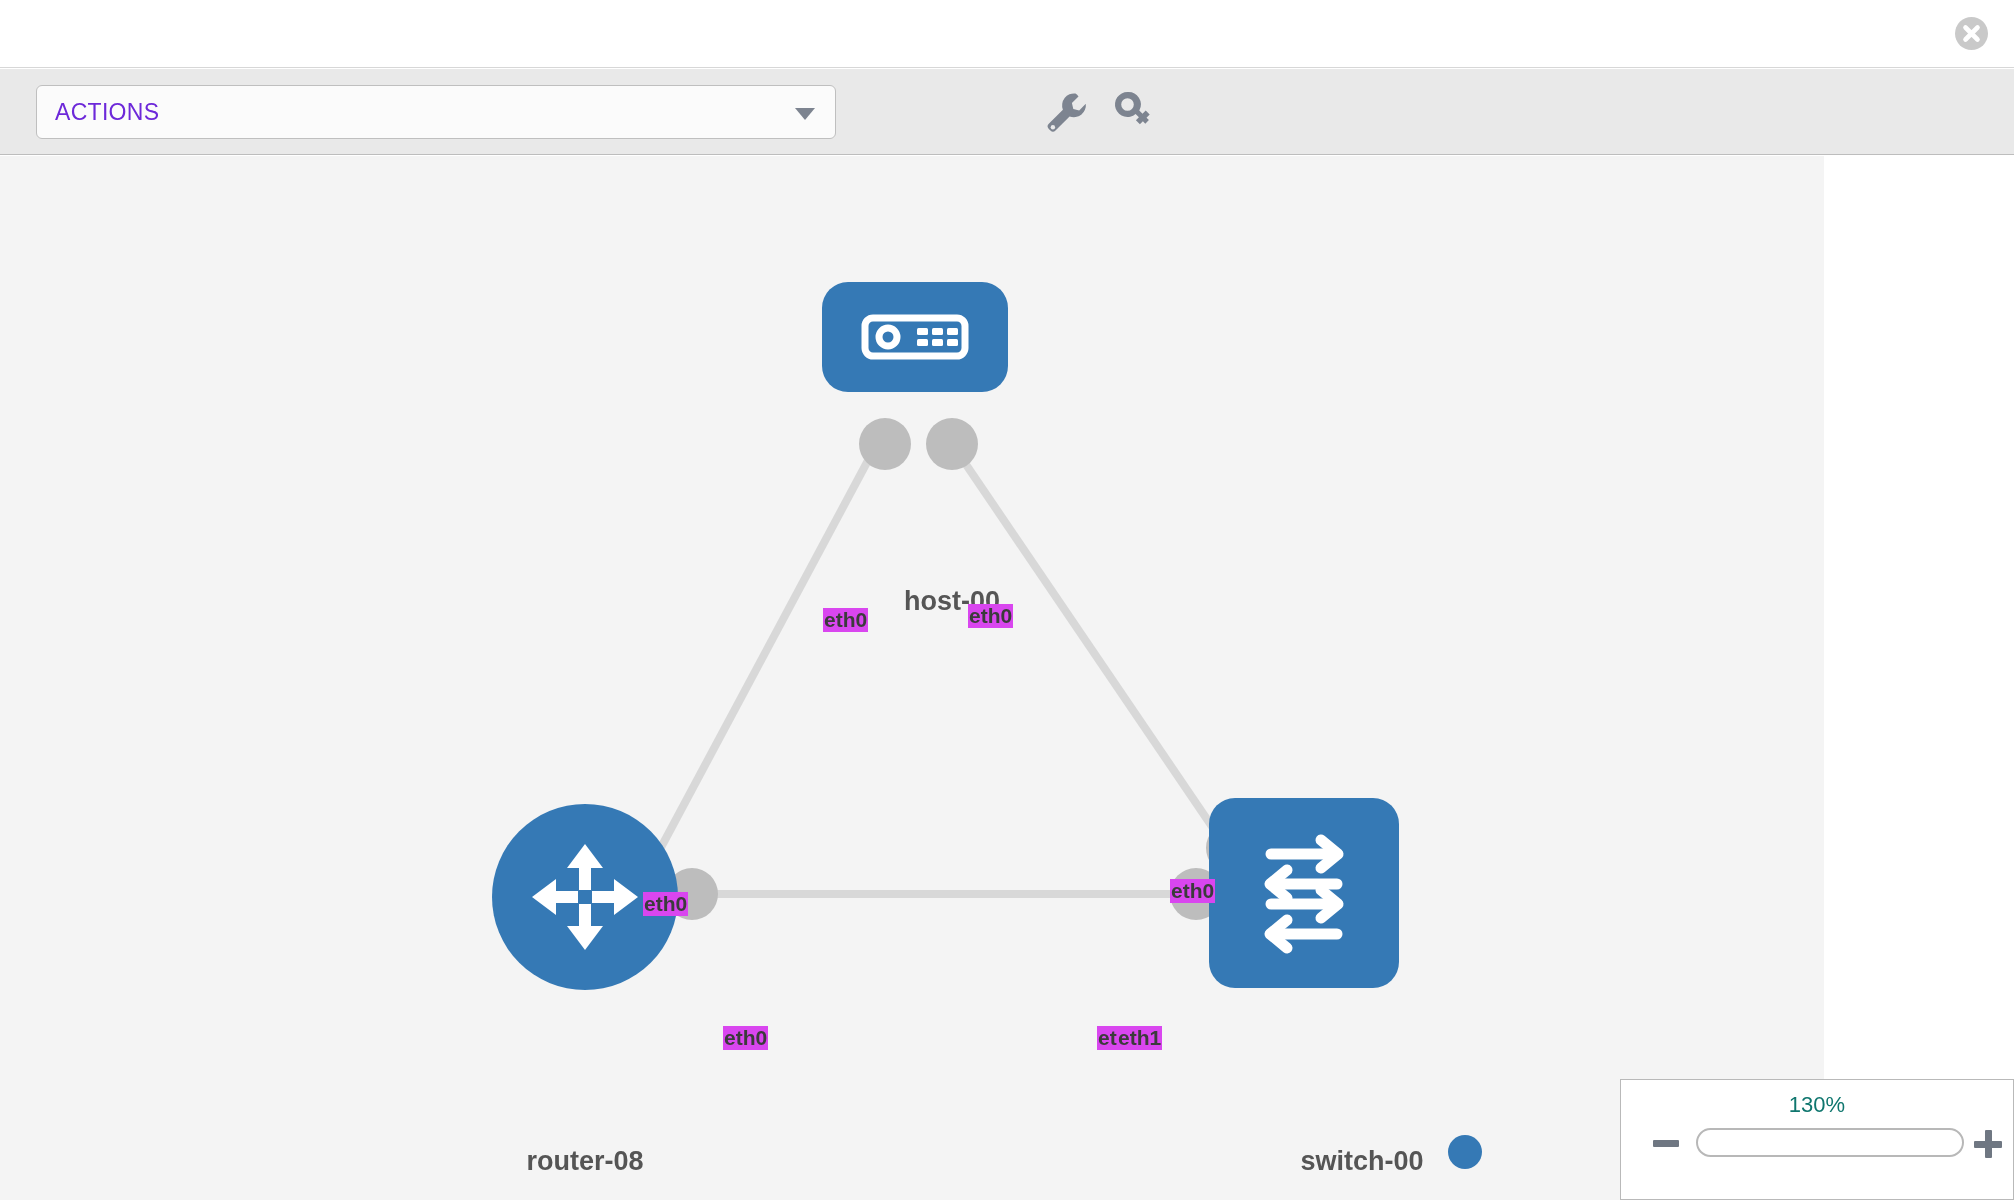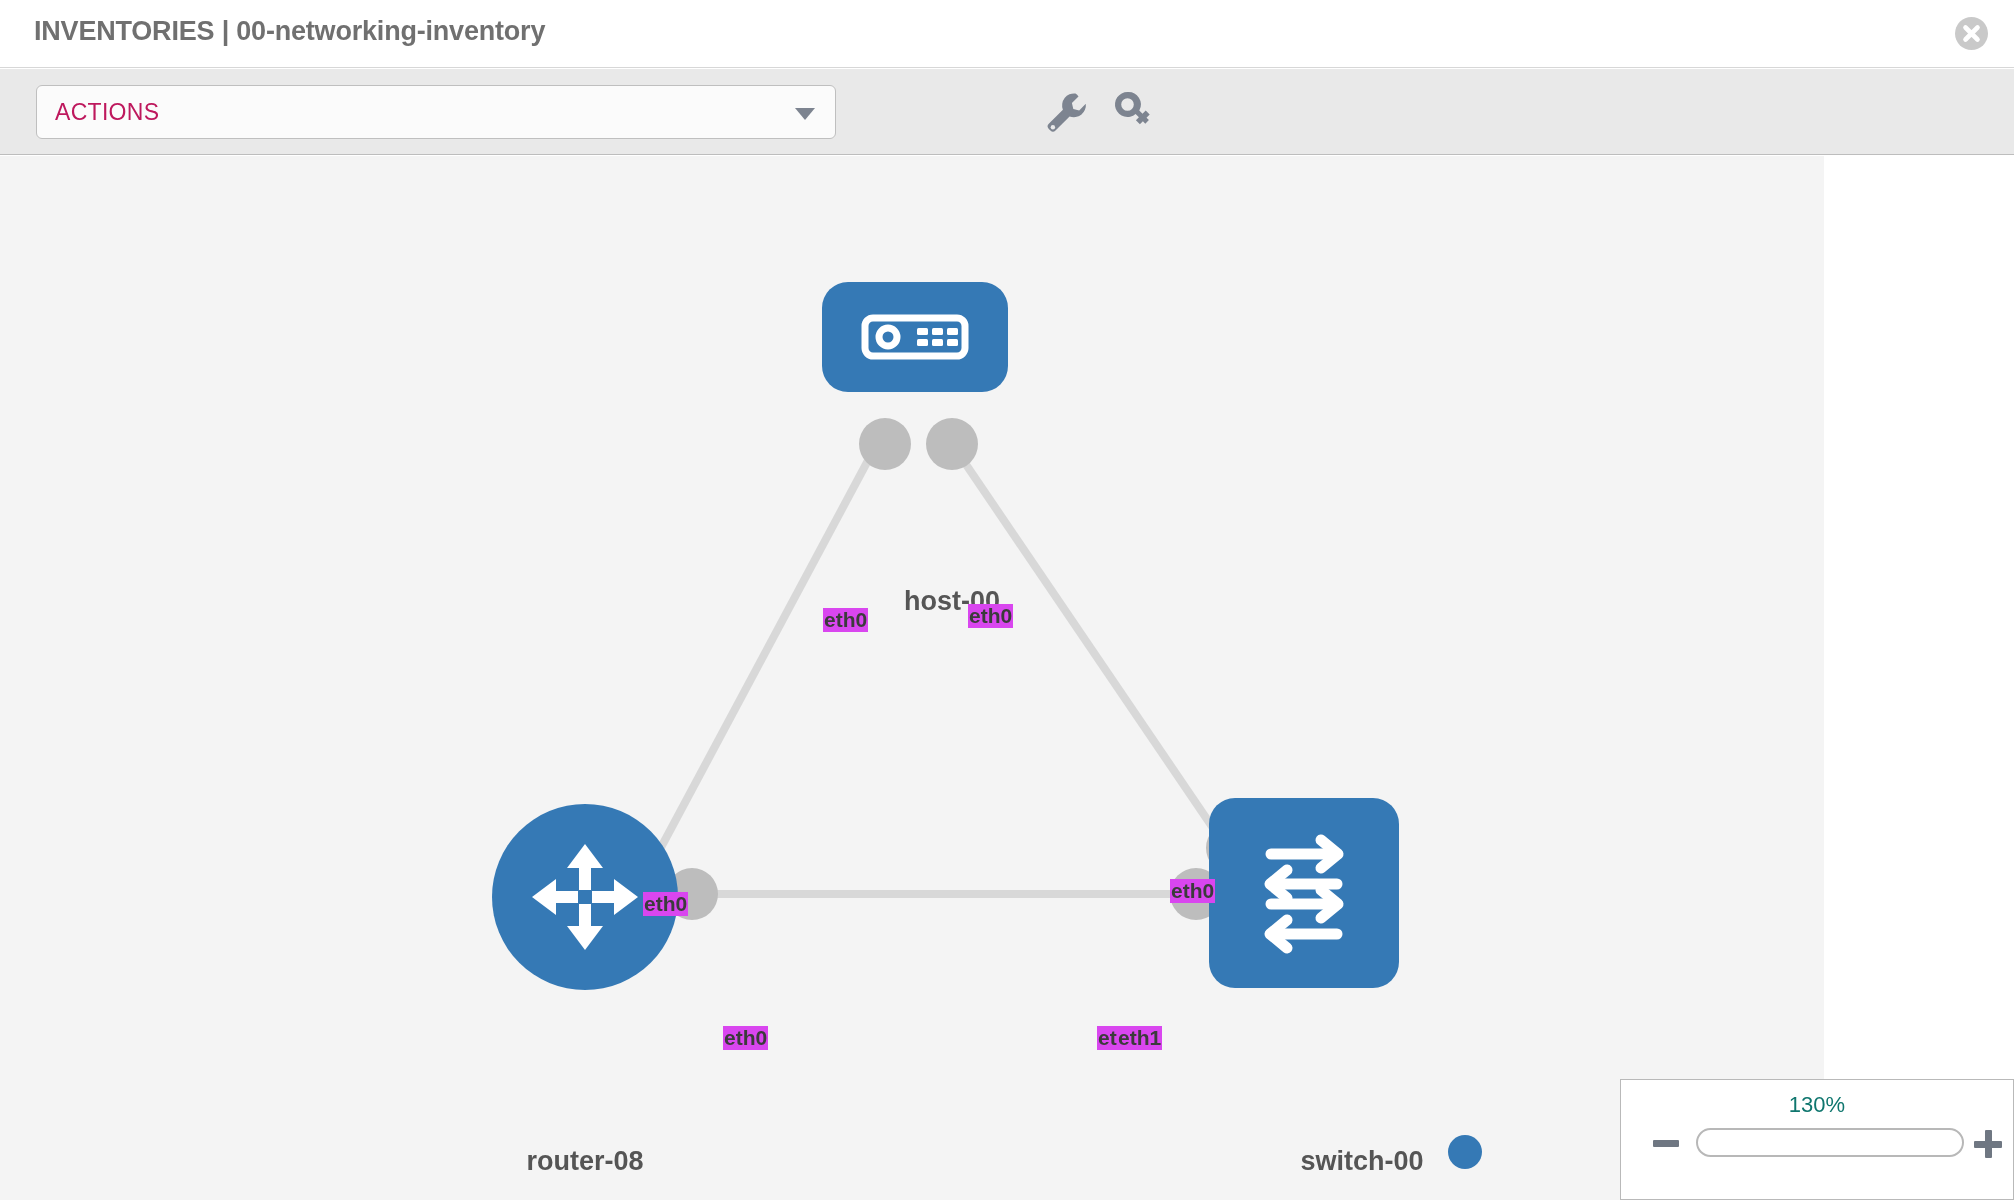--- a/index.html
+++ b/index.html
@@ -41,21 +41,21 @@
   .actions-select {
     position: absolute; left: 36px; top: 16px;
     width: 800px; height: 54px;
     background: #fbfbfb;
     border: 1px solid #bfbfbf;
     border-radius: 6px;
     cursor: pointer;
   }
   .actions-label {
     position: absolute; left: 18px; top: 13px;
-    font-size: 23px; color: #be185d;
+    font-size: 23px; color: #6d28d9;
     letter-spacing: 0.3px;
   }
   .caret {
     position: absolute; right: 20px; top: 22px;
     width: 0; height: 0;
     border-left: 10px solid transparent;
     border-right: 10px solid transparent;
     border-top: 12px solid #7d8490;
   }
   .tool-btn {
@@ -156,21 +156,20 @@
   }
   .zoom-plus::before { left: 0; top: 11px; width: 28px; height: 7px; }
   .zoom-plus::after  { left: 11px; top: 0; width: 7px; height: 28px; }
 </style>
 </head>
 <body>
 
 <div id="app">
 
   <div class="header">
-    <div class="header-title">INVENTORIES | 00-networking-inventory</div>
     <div class="close-icon">
       <svg width="33" height="33" viewBox="0 0 33 33">
         <circle cx="16.5" cy="16.5" r="16.5" fill="#c9c9c9"></circle>
         <path d="M10.5 10.5 L22.5 22.5 M22.5 10.5 L10.5 22.5" stroke="#ffffff" stroke-width="4.6" stroke-linecap="round"></path>
       </svg>
     </div>
   </div>
 
   <div class="toolbar">
 

